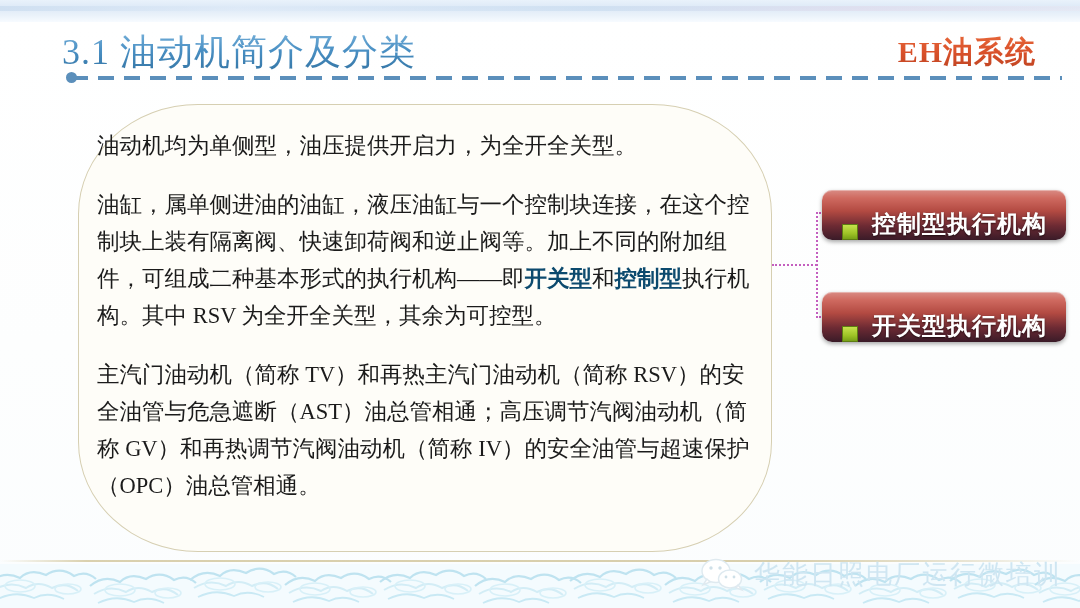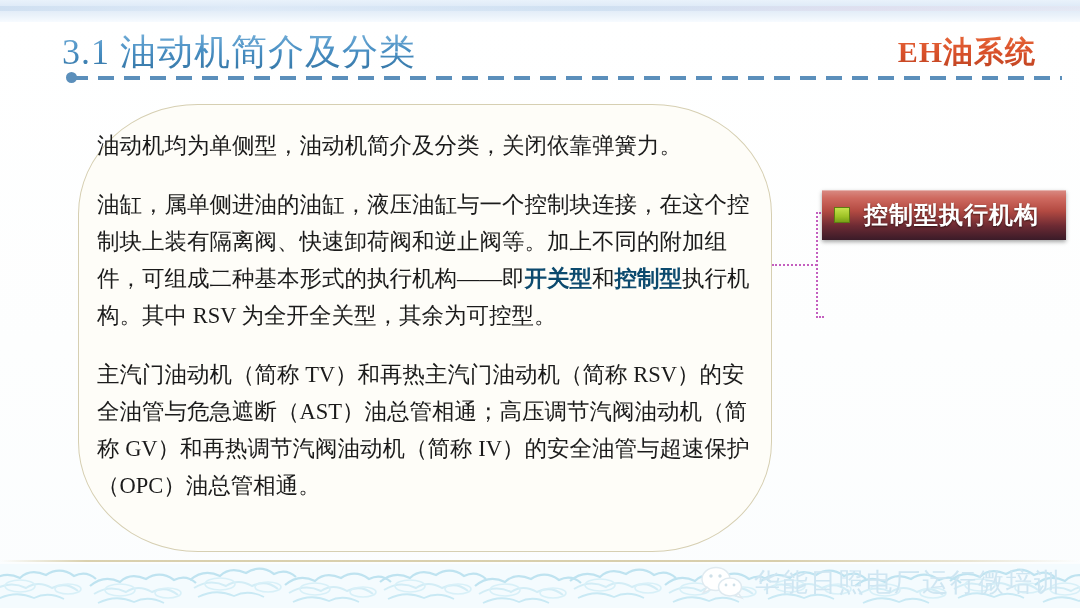--- a/index.html
+++ b/index.html
@@ -167,32 +167,32 @@
     left: 0; top: 52px;
     width: 45px; height: 0;
     border-top: 2px dotted #c45fbf;
   }
 
   
   .callout {
     position: absolute;
     left: 822px;
     width: 244px; height: 50px;
-    border-radius: 0;
+    border-radius: 10px;
     background: linear-gradient(to bottom,
         #d98b84 0%,
         #cf6a60 16%,
         #b34a42 42%,
         #6c2a33 72%,
         #3a1b28 100%);
     box-shadow: 0 2px 4px rgba(0,0,0,.35), inset 0 1px 0 rgba(255,255,255,.35);
     display: flex;
-    align-items: center;
+    align-items: flex-end;
     box-sizing: border-box;
-    padding-left: 12px;
+    padding-left: 20px;
   }
   .callout-1 { top: 190px; }
   .callout-2 { top: 292px; }
   .callout-bullet {
     width: 14px; height: 14px;
     flex: 0 0 14px;
     background: linear-gradient(to bottom, #c6e24c 0%, #9ec326 60%, #78a117 100%);
     border: 1px solid #5d7d12;
     margin-right: 14px;
   }
@@ -202,21 +202,21 @@
     letter-spacing: 1px;
     color: #ffffff;
     font-family: "Liberation Serif", "DejaVu Serif", serif;
     text-shadow: 0 1px 2px rgba(0,0,0,.6);
     white-space: nowrap;
   }
 
   
   .watermark {
     position: absolute;
-    left: 700px; bottom: 8px;
+    left: 700px; bottom: 16px;
     display: flex;
     align-items: center;
     gap: 10px;
     justify-content: space-between;
   }
   .watermark-text {
     font-size: 26px;
     color: #cfe6f2;
     letter-spacing: 2px;
     font-family: "Liberation Serif", "DejaVu Serif", serif;
@@ -262,41 +262,45 @@
   <div class="title-main">3.1  油动机简介及分类</div>
 
   <div class="title-right">EH油系统</div>
 
   <div class="title-rule-dot"></div>
   <div class="title-rule"></div>
 
   <div class="content-panel">
     <div class="content-inner">
 
-      <p class="para">油动机均为单侧型，油动机简介及分类，关闭依靠弹簧力。</p>
+      <p class="para">油动机均为单侧型，油压提供开启力，为全开全关型。</p>
 
       <p class="para"><span>油缸，属单侧进油的油缸，液压油缸与一个控制块连接，在这个控制块上装有隔离阀、快速卸荷阀和逆止阀等。加上不同的附加组件，可组成二种基本形式的执行机构——即</span><span class="hl-red">开关型</span><span>和</span><span class="hl-red">控制型</span><span>执行机构。其中 RSV 为全开全关型，其余为可控型。</span></p>
 
       <p class="para">主汽门油动机（简称 TV）和再热主汽门油动机（简称 RSV）的安全油管与危急遮断（AST）油总管相通；高压调节汽阀油动机（简称 GV）和再热调节汽阀油动机（简称 IV）的安全油管与超速保护（OPC）油总管相通。</p>
 
     </div>
   </div>
 
   <div class="connector">
     <div class="conn-stem"></div>
     <div class="conn-v"></div>
     <div class="conn-h-top"></div>
     <div class="conn-h-bot"></div>
   </div>
 
   <div class="callout callout-1">
     <span class="callout-bullet"></span>
     <span class="callout-label">控制型执行机构</span>
   </div>
 
+  <div class="callout callout-2">
+    <span class="callout-bullet"></span>
+    <span class="callout-label">开关型执行机构</span>
+  </div>
 
   <div class="watermark">
     <svg width="44" height="34" viewBox="0 0 44 34">
       <ellipse cx="16" cy="13" rx="14" ry="11.5" fill="#ffffff" stroke="#dfeaf0" stroke-width="1.4"></ellipse>
       <path d="M7 21 l-4 6 l7 -3 z" fill="#ffffff" stroke="#dfeaf0" stroke-width="1.4"></path>
       <circle cx="11" cy="10" r="1.7" fill="#cfe0e8"></circle>
       <circle cx="20" cy="10" r="1.7" fill="#cfe0e8"></circle>
       <ellipse cx="30" cy="21" rx="11.5" ry="9" fill="#ffffff" stroke="#dfeaf0" stroke-width="1.4"></ellipse>
       <path d="M38 27 l4 5 l-6 -2 z" fill="#ffffff" stroke="#dfeaf0" stroke-width="1.4"></path>
       <circle cx="26" cy="19" r="1.4" fill="#cfe0e8"></circle>

